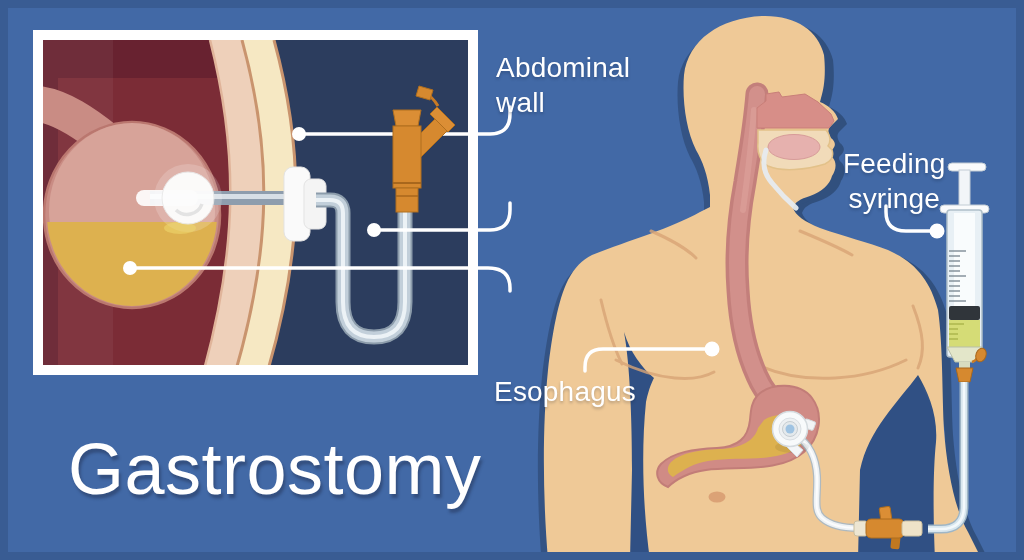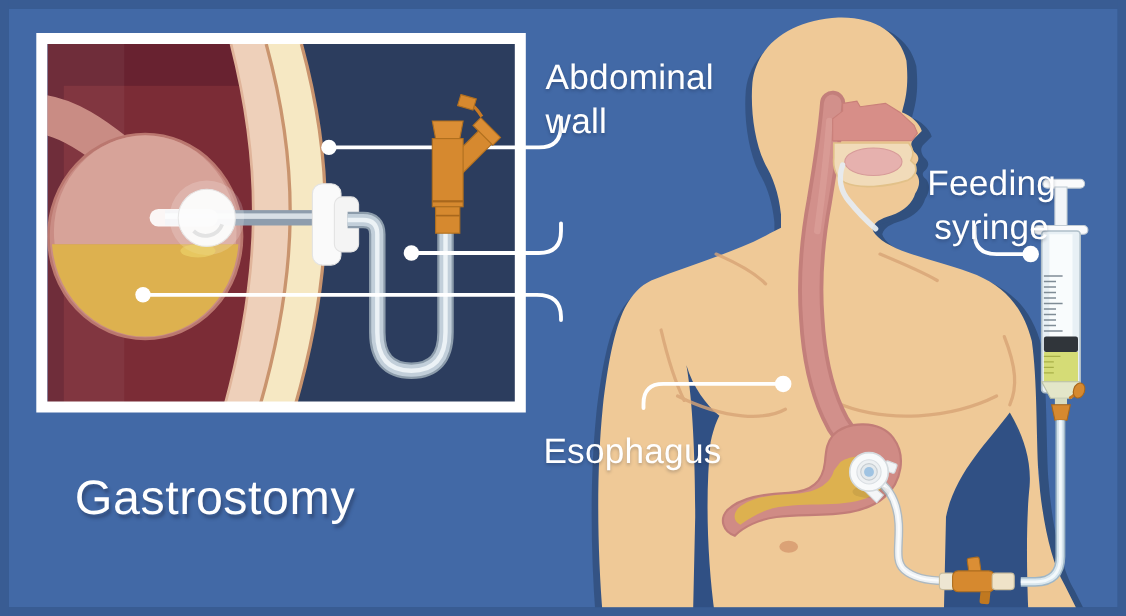--- a/index.html
+++ b/index.html
@@ -1,23 +1,23 @@
 <!DOCTYPE html>
 <html style="--color-background: #4269A6; --color-frame: #395C93; --color-body_shadow: #31507E; --color-skin: #EFC997; --color-skin_contour: #D8A476; --color-esophagus: #CE8A85; --color-stomach_fluid: #DDB14F; --color-stomach_pink: #C98C84; --color-inset_interior_maroon: #682230; --color-inset_exterior_navy: #2C3D5E; --color-inset_wall_skin: #EED0BA; --color-inset_wall_fat: #F6E8C3; --color-tube_orange: #D6892F; --color-tube_gray: #8C9CAB; --color-syringe_liquid: #D5DC76; --color-label_text: #FFFFFF;"><head>
 <meta charset="utf-8">
 <style>
   html,body{margin:0;padding:0;}
   body{font-family:"Liberation Sans","DejaVu Sans",sans-serif;background:#2b4773;}
   .stage{position:relative;width:1024px;height:560px;overflow:hidden;
          background:var(--color-frame,#395C93);}
   .stage svg{position:absolute;left:0;top:0;}
-  .callout{position:absolute;color:var(--color-label_text,#fff);font-size:32px;line-height:1.26;
+  .callout{position:absolute;color:var(--color-label_text,#fff);font-size:28px;line-height:1.26;
            white-space:pre-line;letter-spacing:.2px;
            text-shadow:0 2px 3px rgba(10,20,40,.25);}
-  .title{position:absolute;color:#fff;font-size:44px;letter-spacing:.5px;
+  .title{position:absolute;color:#fff;font-size:72px;letter-spacing:.5px;
          text-shadow:2px 4px 3px rgba(25,35,60,.38);}
 </style>
 </head>
 <body>
 
 <div class="stage">
 <svg width="1024" height="560" viewBox="0 0 1024 560">
   <defs>
     <path id="bodyPath" d="M548,560 C543,500 542,430 548,370 C552,335 558,300 568,280
       C575,267 582,260 592,255 C630,240 672,228 700,212 L710,207 L710,195
@@ -204,17 +204,17 @@
   <g fill="#395C93">
     <rect x="0" y="0" width="1024" height="8"></rect>
         <rect x="0" y="552" width="1024" height="8"></rect>
     <rect x="0" y="0" width="8" height="560"></rect>
         <rect x="1016" y="0" width="8" height="560"></rect>
   </g>
 </svg>
 
 <div class="callout" style="left:496px;top:50px;">Abdominal
 wall</div>
-<div class="callout" style="left:494px;top:374px;margin-top:16px;">Esophagus</div>
+<div class="callout" style="left:494px;top:374px;">Esophagus</div>
 <div class="callout" style="left:843px;top:146px;text-align:center;">Feeding
 syringe</div>
 <div class="title" style="left:68px;top:428px;">Gastrostomy</div>
 </div>
 
 </body></html>

